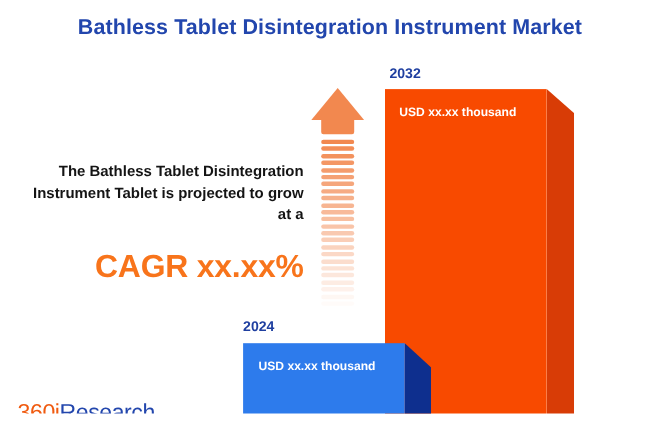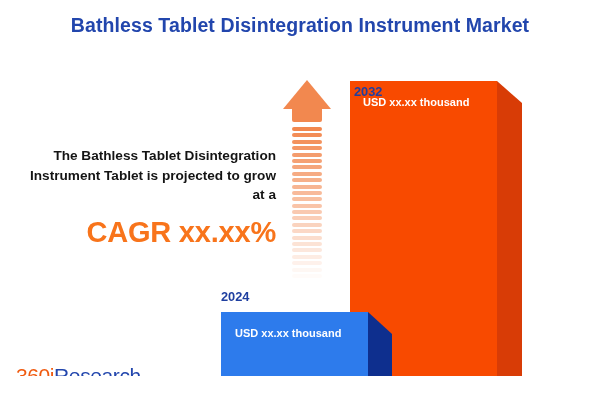--- a/index.html
+++ b/index.html
@@ -43,21 +43,21 @@
     width: 258px;
     text-align: right;
   }
   #statement-text {
     font-size: 13.6px;
     font-weight: bold;
     line-height: 19.5px;
     color: #141414;
   }
   #cagr-value {
-    margin-top: 11px;
+    margin-top: 22px;
     font-size: 29px;
     font-weight: bold;
     color: #F8741B;
     letter-spacing: -0.2px;
     white-space: nowrap;
   }
 
   
   #brand-logo {
     position: absolute;
@@ -138,21 +138,21 @@
   .bar-value-label {
     position: absolute;
     font-size: 11px;
     font-weight: bold;
     color: #ffffff;
     white-space: nowrap;
   }
 
   
   #bar-2032-group { left: 0; top: 0; width: 600px; height: 400px; }
-  #bar-2032-label { left: 354px; top: 59px; margin-top: 25px; }
+  #bar-2032-label { left: 354px; top: 59px; }
   #bar-2032-side {
     left: 497px;
     top: 81px;
     width: 25px;
     height: 319px;
     background: #D83C06;
     clip-path: polygon(0 0, 100% 22px, 100% 100%, 0 100%);
   }
   #bar-2032-front {
     left: 350px;

